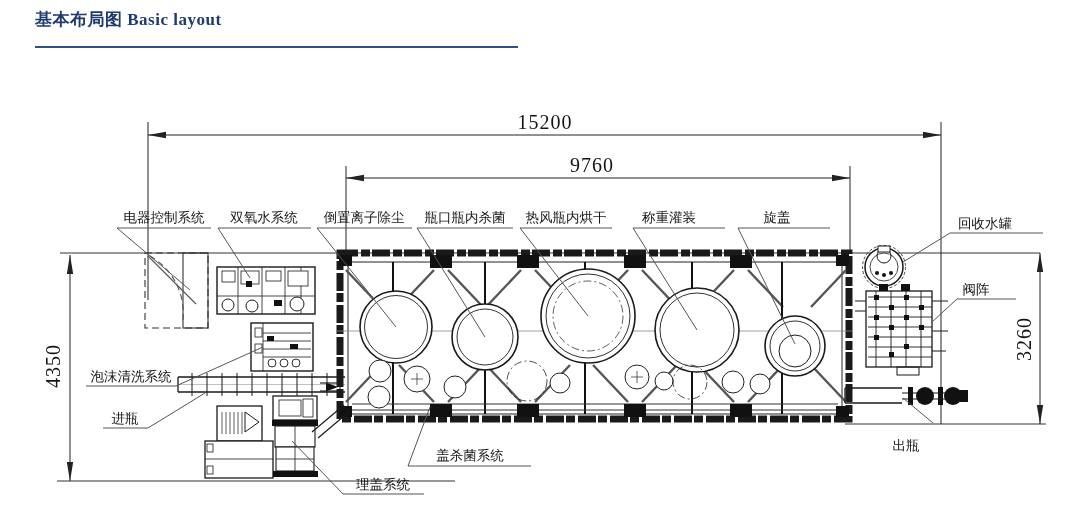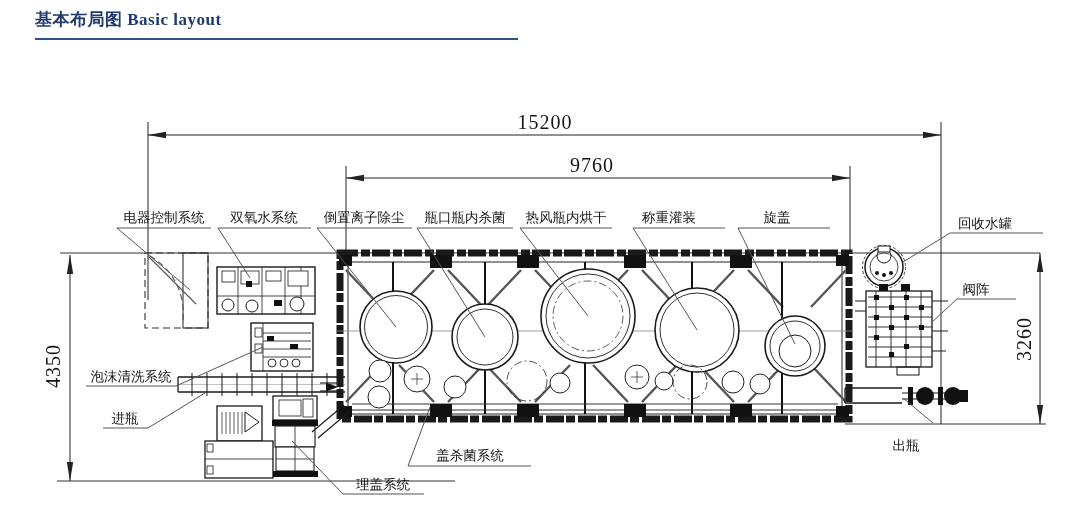--- a/index.html
+++ b/index.html
@@ -1,20 +1,20 @@
 <!DOCTYPE html>
 <html><head>
 <meta charset="utf-8">
 <style>
   html,body{margin:0;padding:0;background:#fff;}
   .page{position:relative;width:1068px;height:510px;background:#fff;overflow:hidden;
         font-family:"Liberation Sans", sans-serif;}
   .title{position:absolute;left:35px;top:8px;width:483px;
          font-family:"Liberation Serif", serif;font-weight:bold;font-size:17px;
-         color:#1e3a6e;border-bottom:2px solid #31508a;padding-bottom:7px;letter-spacing:.5px;}
+         color:#1e3a6e;border-bottom:2px solid #31508a;padding-bottom:15px;letter-spacing:.5px;}
   svg{position:absolute;left:0;top:0;}
   text{fill:#151515;}
   .lbl{font-size:13.5px;font-family:"DejaVu Sans", sans-serif;}
   .dim{font-size:20px;font-family:"Liberation Serif", serif;letter-spacing:1px;}
 </style>
 </head>
 <body>
 
 <div class="page">
   <div class="title">基本布局图 Basic layout</div>

